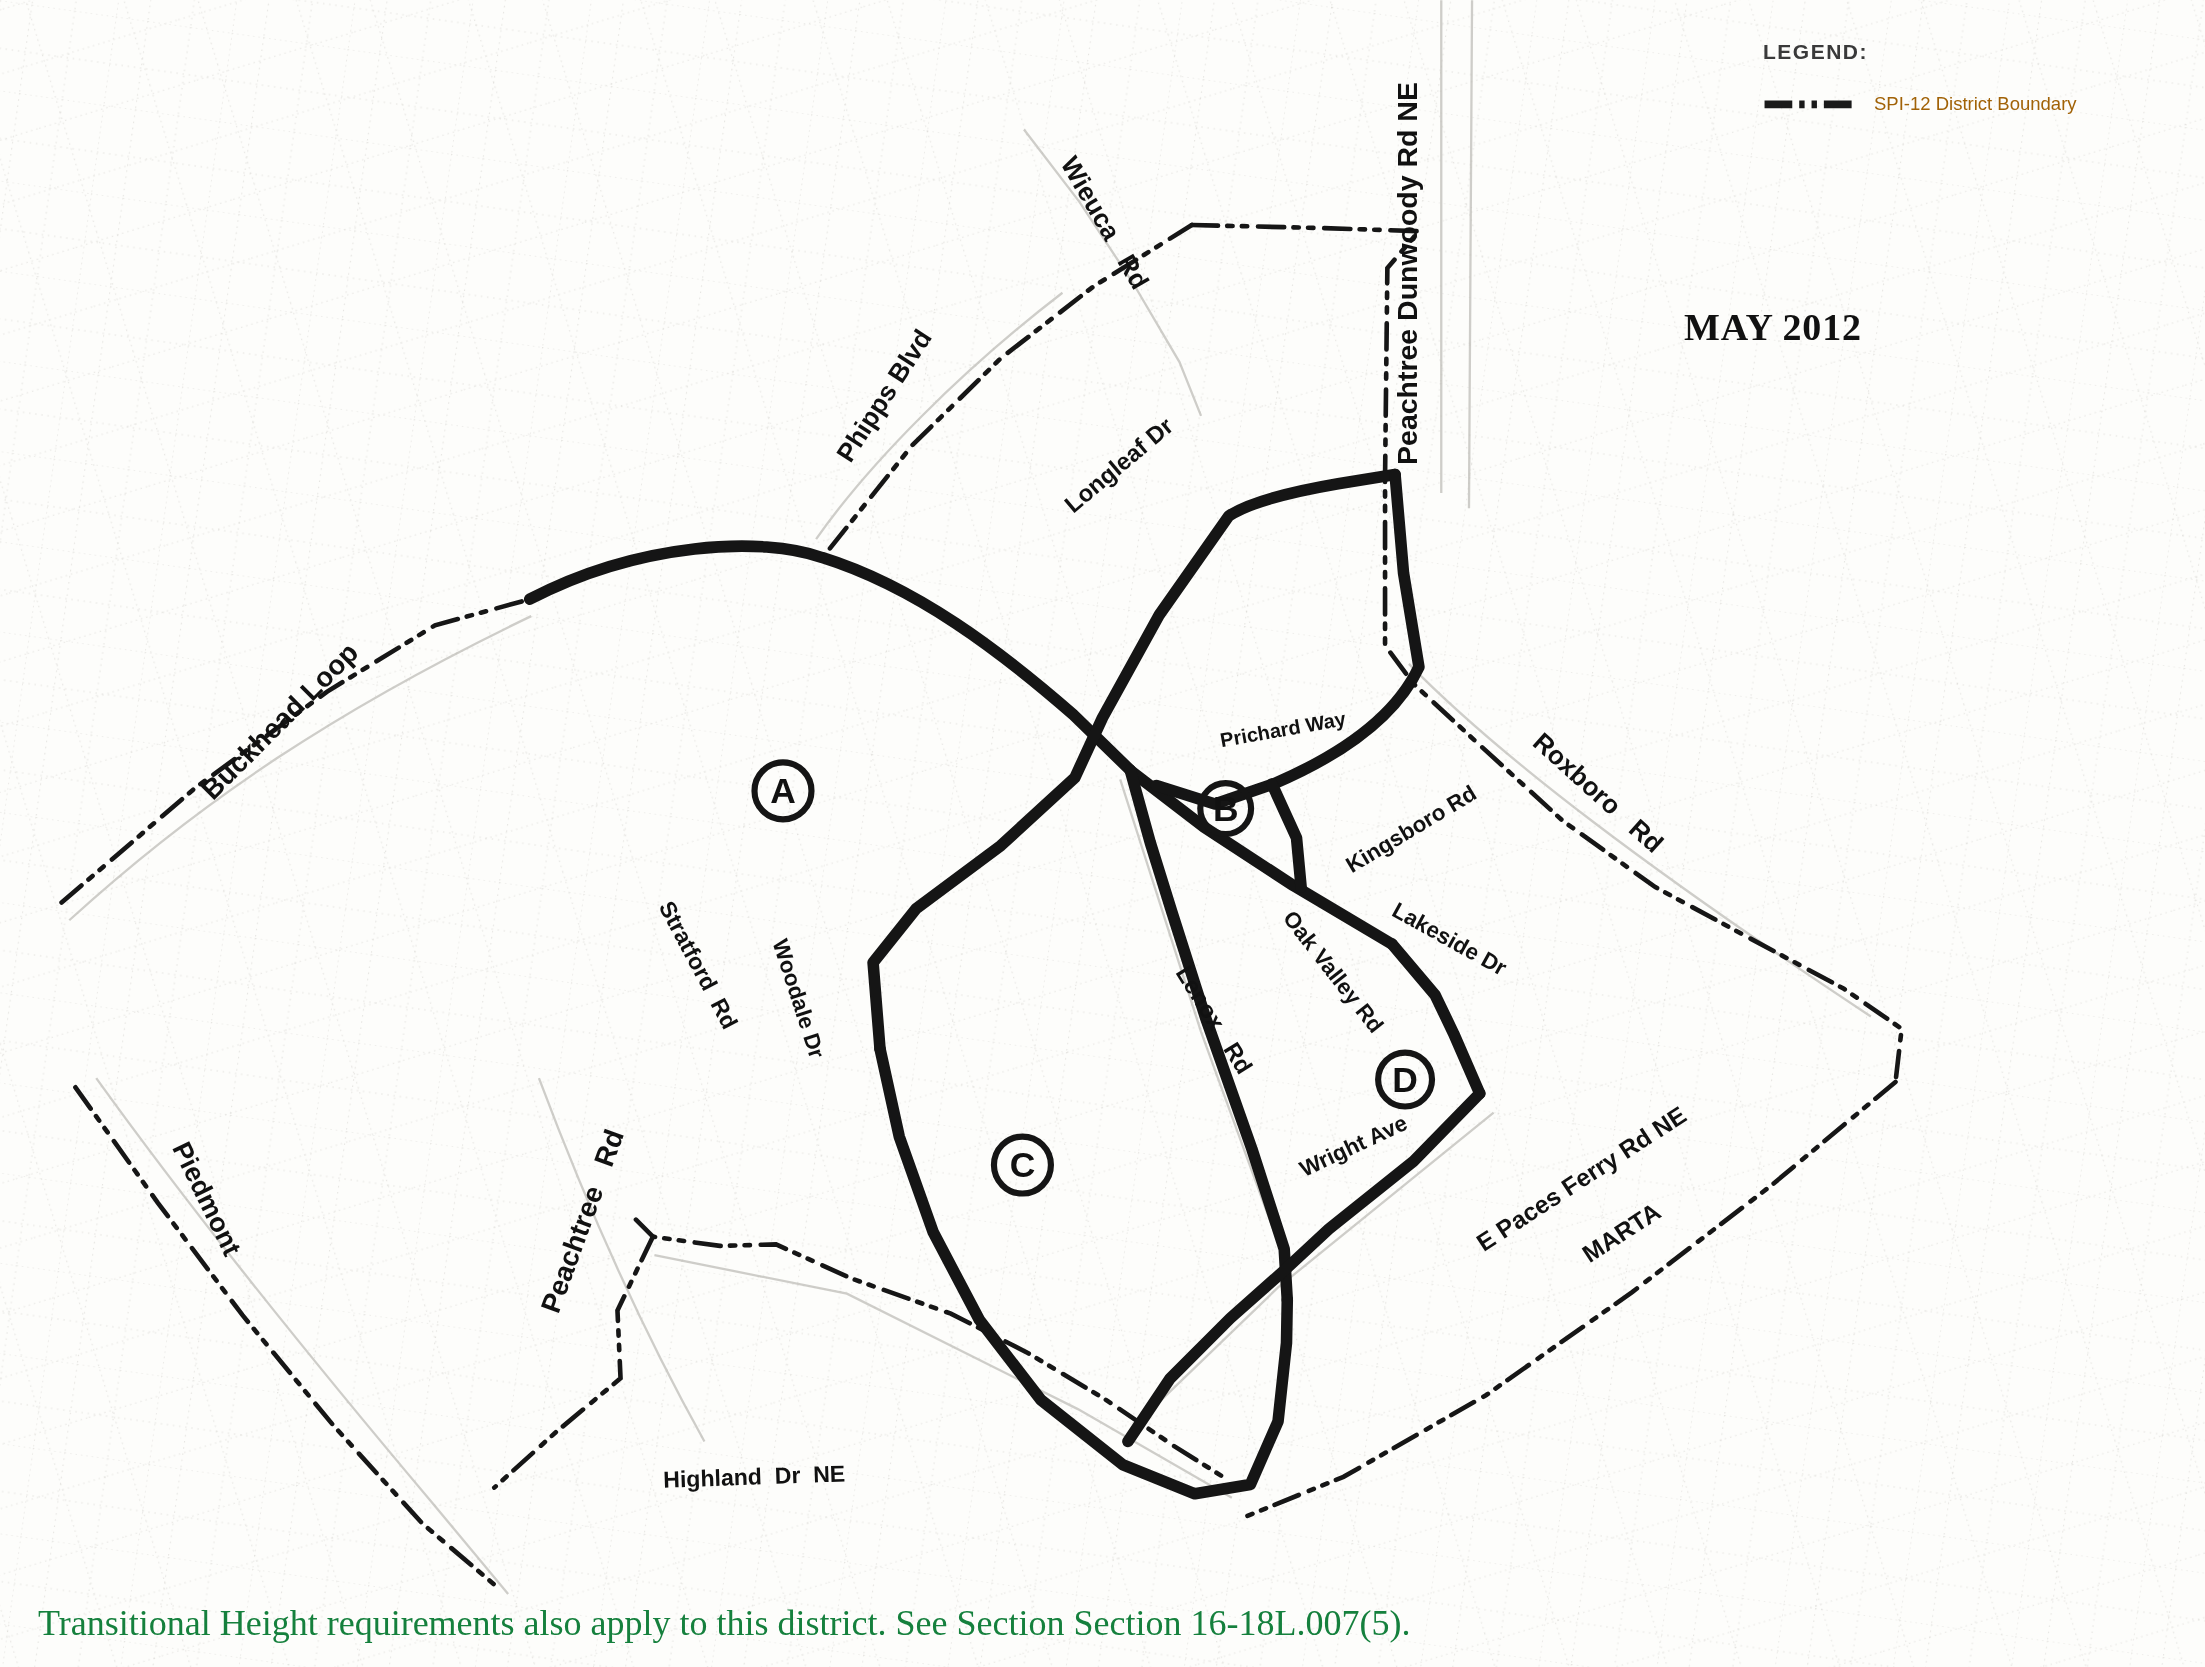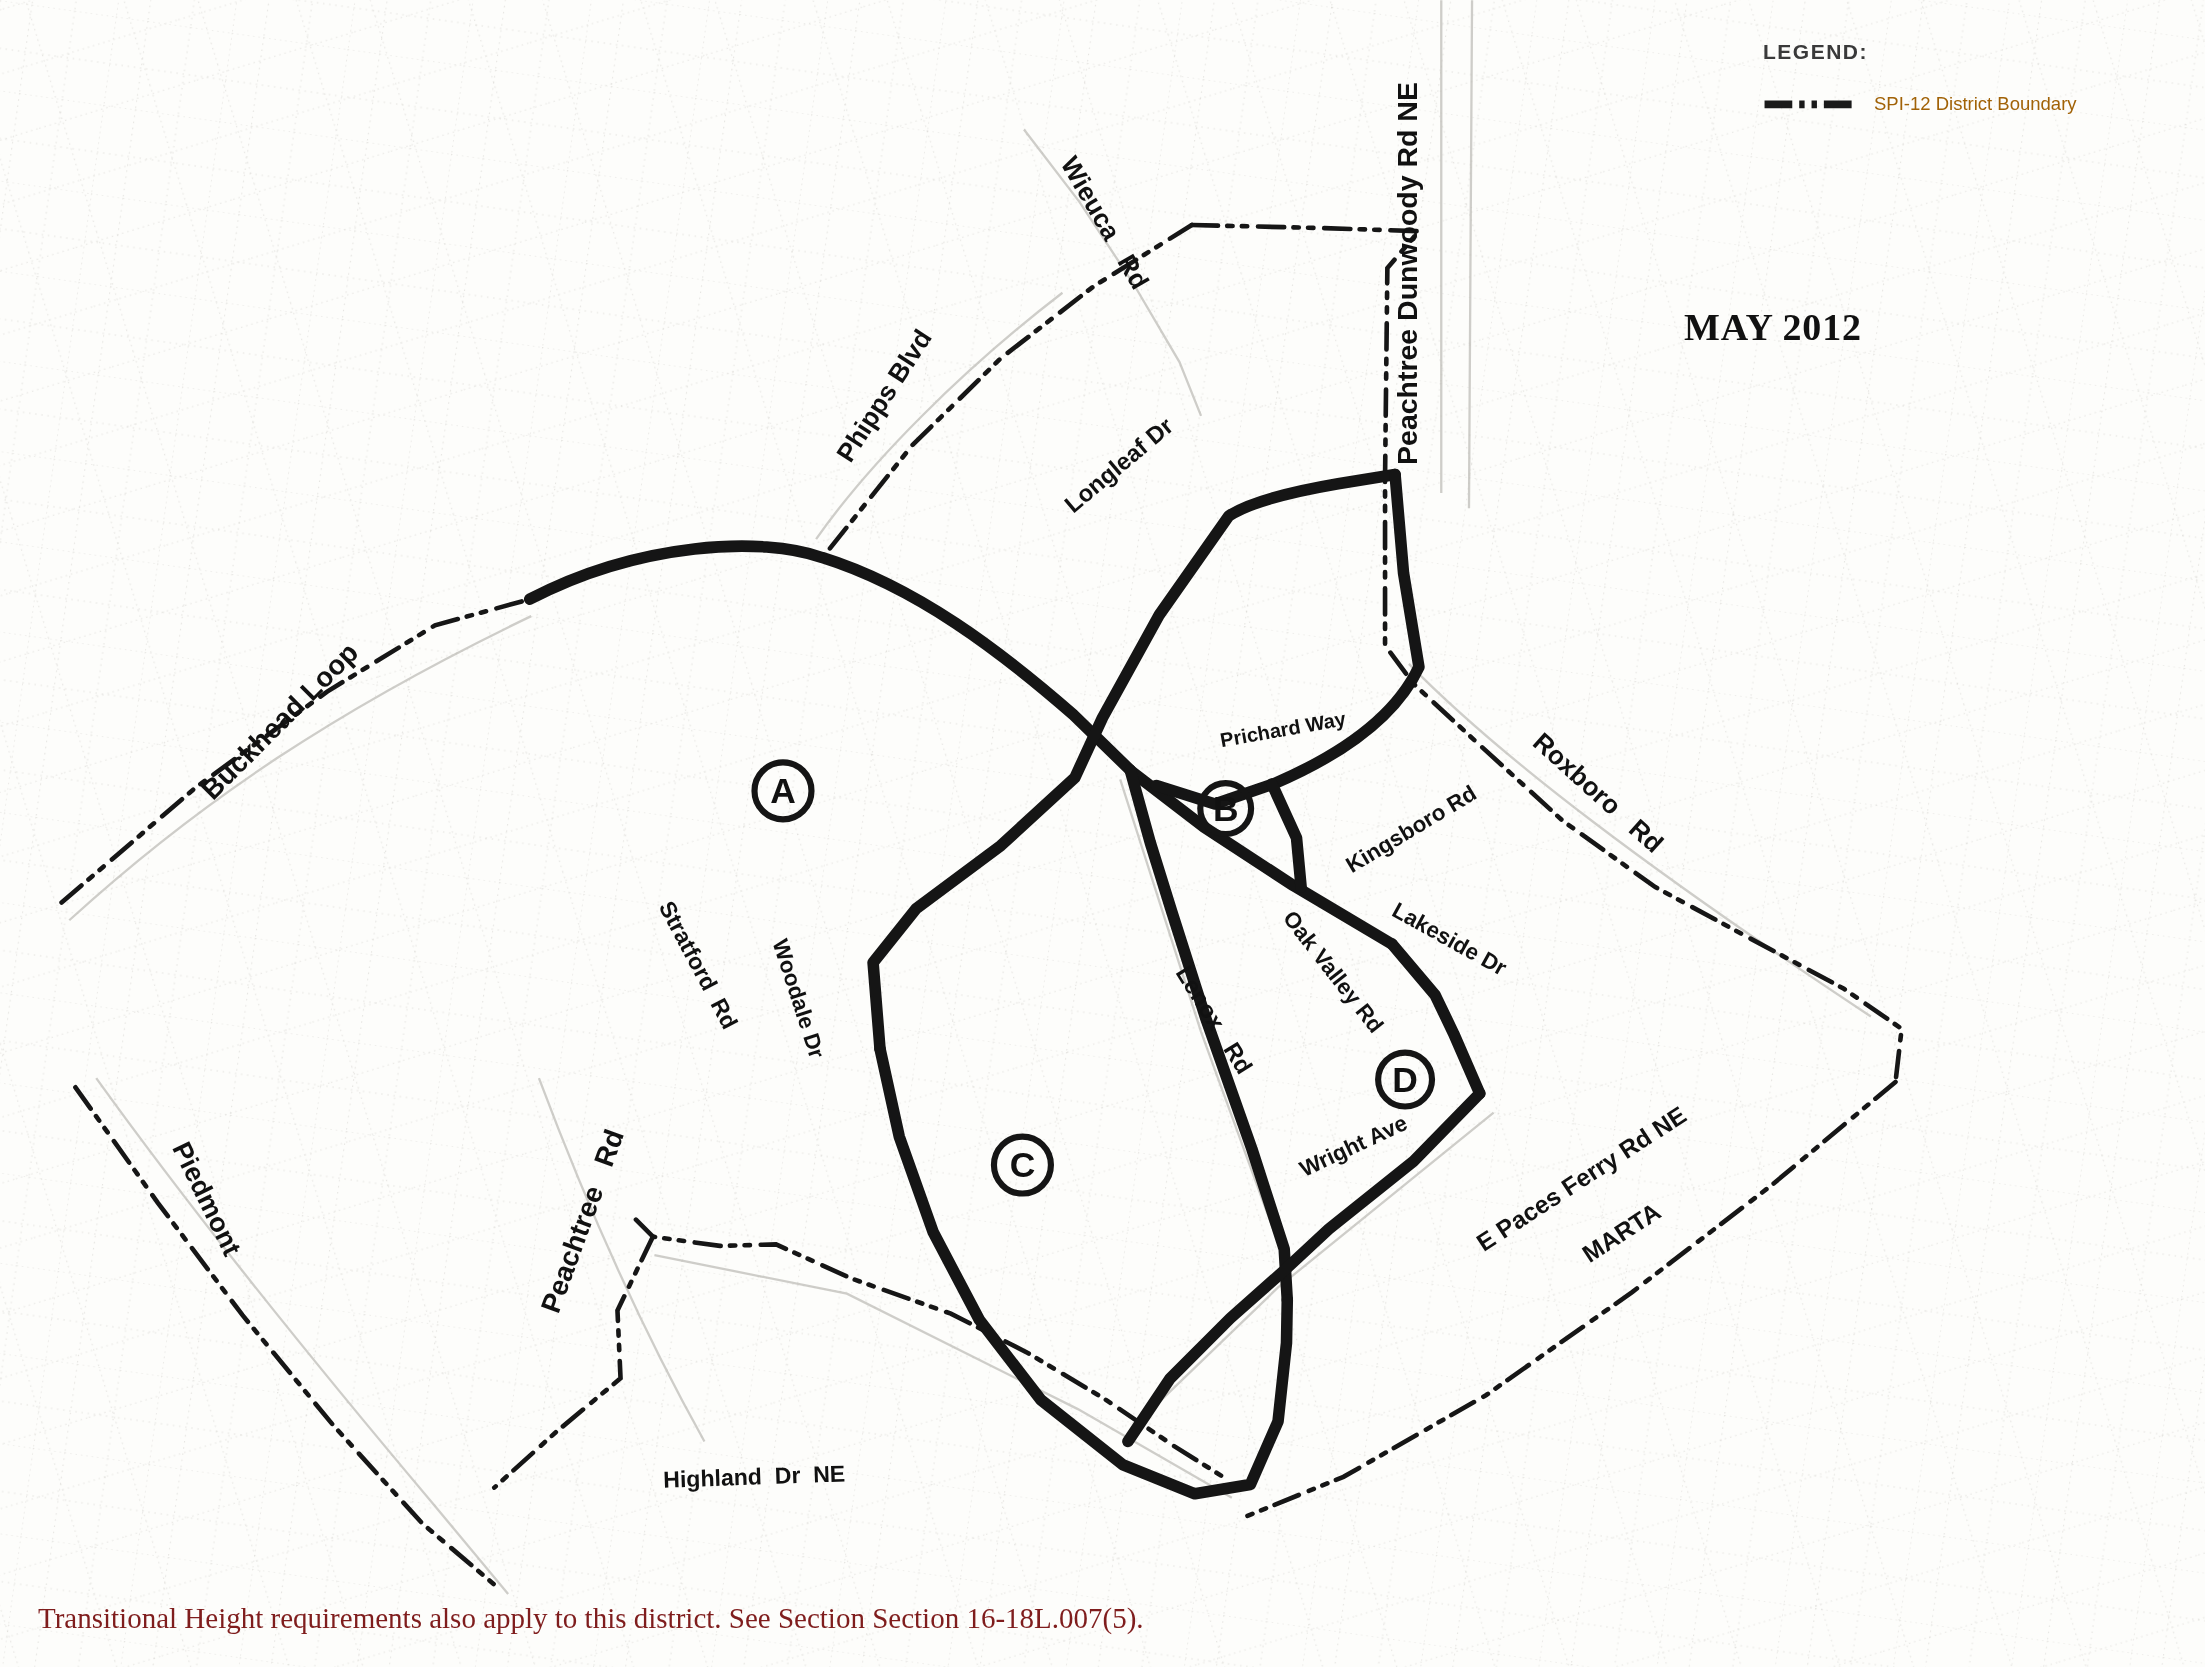--- a/index.html
+++ b/index.html
@@ -16,21 +16,21 @@
   .legend{position:absolute;left:1746px;top:40px;width:508px;color:#222;margin-left:17px;}
   .legend-heading{font-size:21px;letter-spacing:1.5px;color:#3a3a3a;font-weight:bold;}
   .legend-item{display:flex;align-items:center;margin-top:29px;}
   .legend-item.second{margin-top:26px;}
   .legend-sym-line{width:94px;height:10.8px;flex:0 0 auto;}
   .legend-sym-rect{width:71px;height:63px;border:8.5px solid #1a1a1a;flex:0 0 auto;}
   .legend-label{font-size:18.5px;margin-left:17px;color:#a16207;}
   .map-title{position:absolute;left:1684px;top:305px;font-family:"Liberation Serif", serif;
              font-weight:bold;font-size:38px;letter-spacing:0.8px;color:#111;}
   .footnote{position:absolute;left:38px;top:1602px;font-family:"Liberation Serif", serif;
-            font-size:29px;color:#7f1d1d;}
+            font-size:36px;color:#15803d;}
 </style>
 </head>
 <body>
 
 <div id="map-wrap">
   <svg width="2205" height="1668" viewBox="0 0 2864 2166">
     <defs>
       <pattern id="p1" width="152" height="116" patternUnits="userSpaceOnUse" patternTransform="rotate(8)">
         <path d="M0 0H152M0 0V116" stroke="#c6c4bf" stroke-width="1.6" stroke-dasharray="2 5" fill="none"></path>
         <path d="M42 0V116M98 0V116M0 62H152" stroke="#cfcdc8" stroke-width="1.3" stroke-dasharray="2 6" fill="none"></path>

